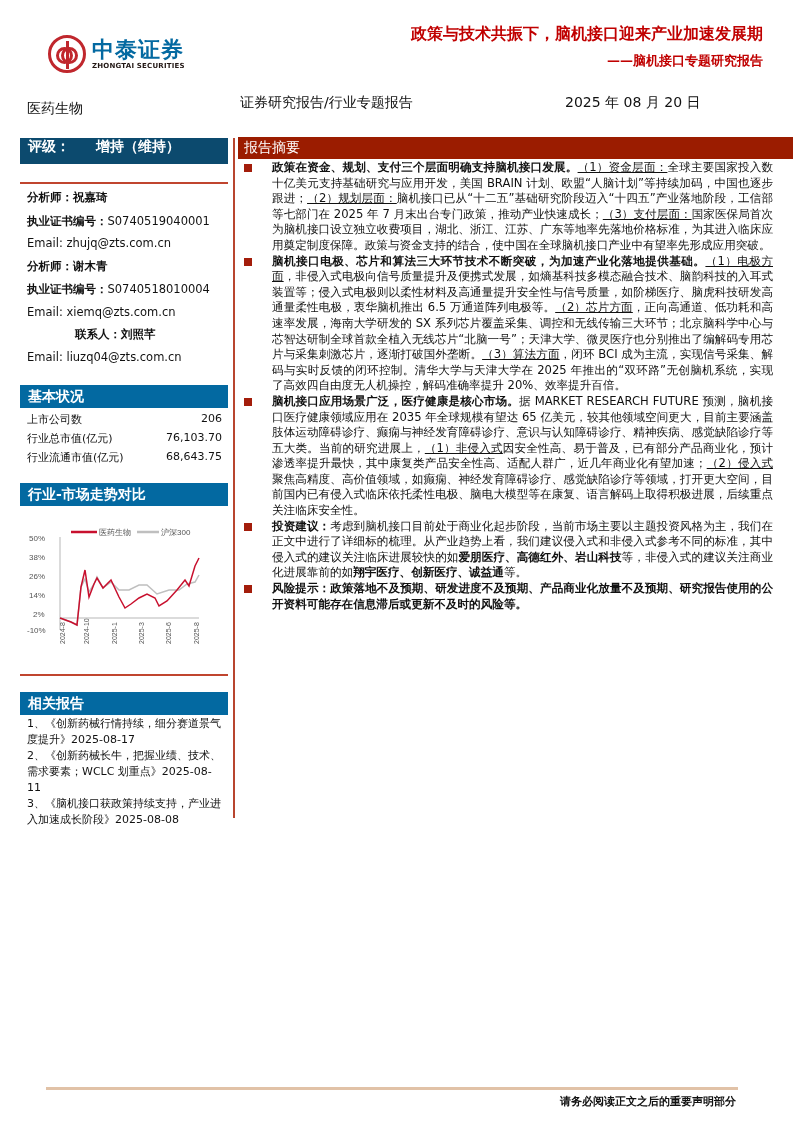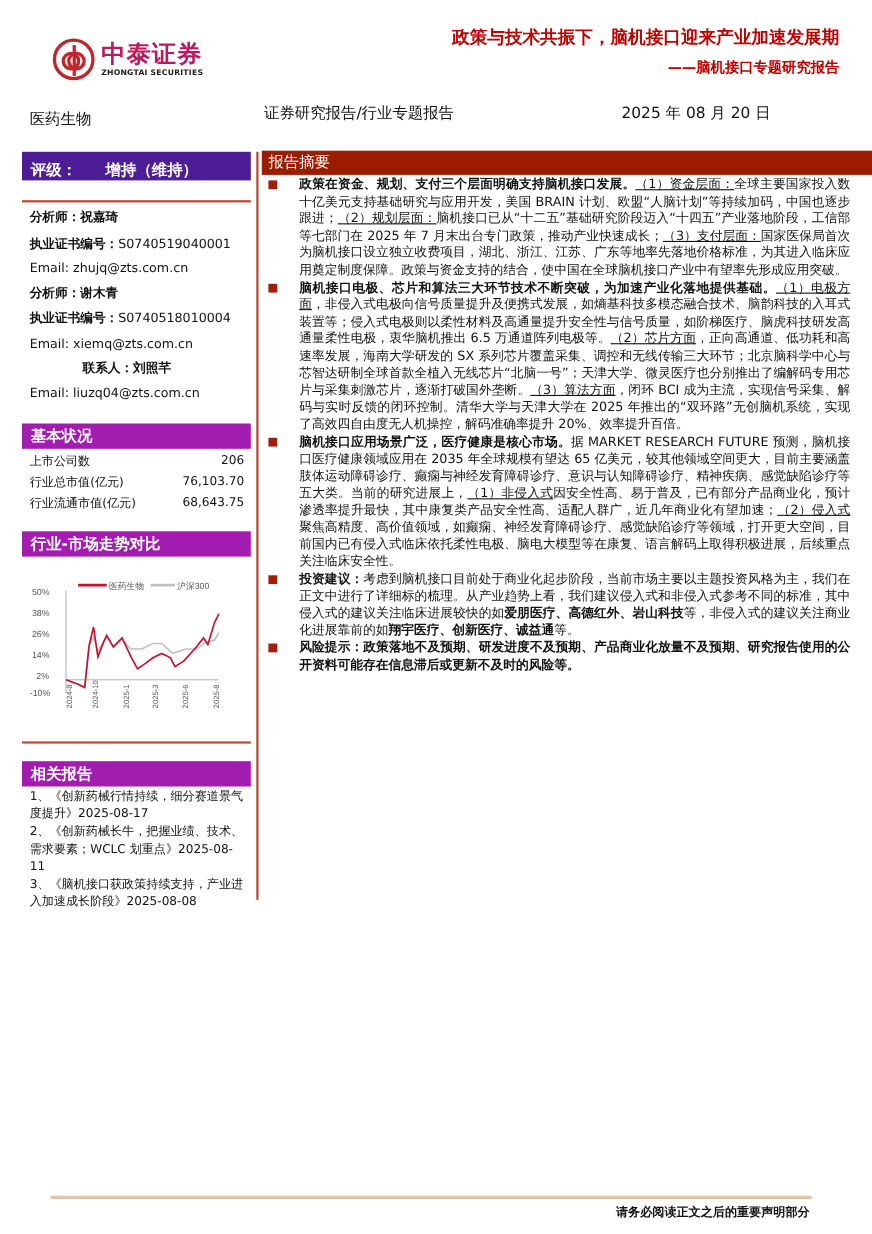--- a/index.html
+++ b/index.html
@@ -3,34 +3,34 @@
 <meta charset="utf-8">
 <style>
   * { box-sizing: border-box; margin: 0; padding: 0; }
   body { width: 793px; height: 1122px; background: #fff; font-family: "DejaVu Sans", "Liberation Sans", sans-serif; color: #111; position: relative; overflow: hidden; }
   .abs { position: absolute; }
   .logo { left: 48px; top: 34px; width: 160px; height: 40px; display: flex; align-items: center; }
   .logo-mark { width: 38px; height: 38px; border: 3px solid #c0272d; border-radius: 50%; position: relative; margin-right: 6px; }
   .logo-mark:before { content: ""; position: absolute; left: 5px; top: 9px; width: 11px; height: 11px; border: 3px solid #c0272d; border-radius: 50%; }
   .logo-mark:after { content: ""; position: absolute; right: 5px; top: 9px; width: 11px; height: 11px; border: 3px solid #c0272d; border-radius: 50%; }
   .logo-line { position: absolute; left: 15px; top: 3px; width: 3px; height: 28px; background: #c0272d; }
-  .logo-text-cn { font-size: 22px; font-weight: bold; color: #be185d; letter-spacing: 1px; line-height: 24px; }
+  .logo-text-cn { font-size: 22px; font-weight: bold; color: #0369a1; letter-spacing: 1px; line-height: 24px; }
   .logo-text-en { font-size: 7px; font-weight: bold; color: #231815; letter-spacing: 0.2px; }
   .title { right: 30px; top: 24px; font-size: 16px; font-weight: bold; color: #c00000; text-align: right; }
   .subtitle { right: 30px; top: 52px; font-size: 13px; font-weight: bold; color: #c00000; text-align: right; }
   .sector { left: 27px; top: 100px; font-size: 14px; }
   .report-type { left: 240px; top: 94px; font-size: 14px; }
   .report-date { left: 565px; top: 94px; font-size: 14px; }
   .vline { left: 233px; top: 138px; width: 2px; height: 680px; background: #b8452f; }
-  .rating-bar { left: 20px; top: 138px; width: 208px; height: 26px; background: #4c1d95; color: #fff; font-weight: bold; font-size: 14px; display: flex; align-items: flex-end; padding-left: 8px; }
+  .rating-bar { left: 20px; top: 138px; width: 208px; height: 26px; background: #0c4a6e; color: #fff; font-weight: bold; font-size: 14px; display: flex; align-items: flex-start; padding-left: 8px; }
   .rating-bar .lbl { margin-right: 26px; }
   .hr-red { height: 2px; background: #c0452f; }
   .side { left: 27px; font-size: 11.5px; }
   .side b { font-weight: bold; }
-  .sec-bar { left: 20px; width: 208px; height: 23px; background: #a21caf; color: #fff; font-weight: bold; font-size: 14px; display: flex; align-items: center; padding-left: 8px; }
+  .sec-bar { left: 20px; width: 208px; height: 23px; background: #0369a1; color: #fff; font-weight: bold; font-size: 14px; display: flex; align-items: center; padding-left: 8px; }
   .kv { left: 27px; width: 195px; display: flex; justify-content: space-between; font-size: 11px; }
   .related { left: 27px; top: 716px; width: 196px; font-size: 11px; line-height: 16px; }
   .main-bar { left: 238px; top: 137px; width: 582px; height: 22px; background: #9b1c00; color: #fff; font-size: 14px; display: flex; align-items: center; padding-left: 6px; }
   .body { left: 240px; top: 160px; width: 533px; font-size: 11.6px; line-height: 15.6px; }
   .item { position: relative; padding-left: 32px; margin-bottom: 0; text-align: justify; }
   .bullet { position: absolute; left: 4px; top: 4px; width: 8px; height: 8px; background: #a31d0b; }
   .u { text-decoration: underline; }
   .footer-line { left: 46px; top: 1087px; width: 692px; height: 3px; background: #e1c2a7; }
   .footer-text { right: 57px; top: 1094px; font-size: 11px; font-weight: bold; }
   .chart { left: 27px; top: 522px; width: 180px; height: 122px; }

